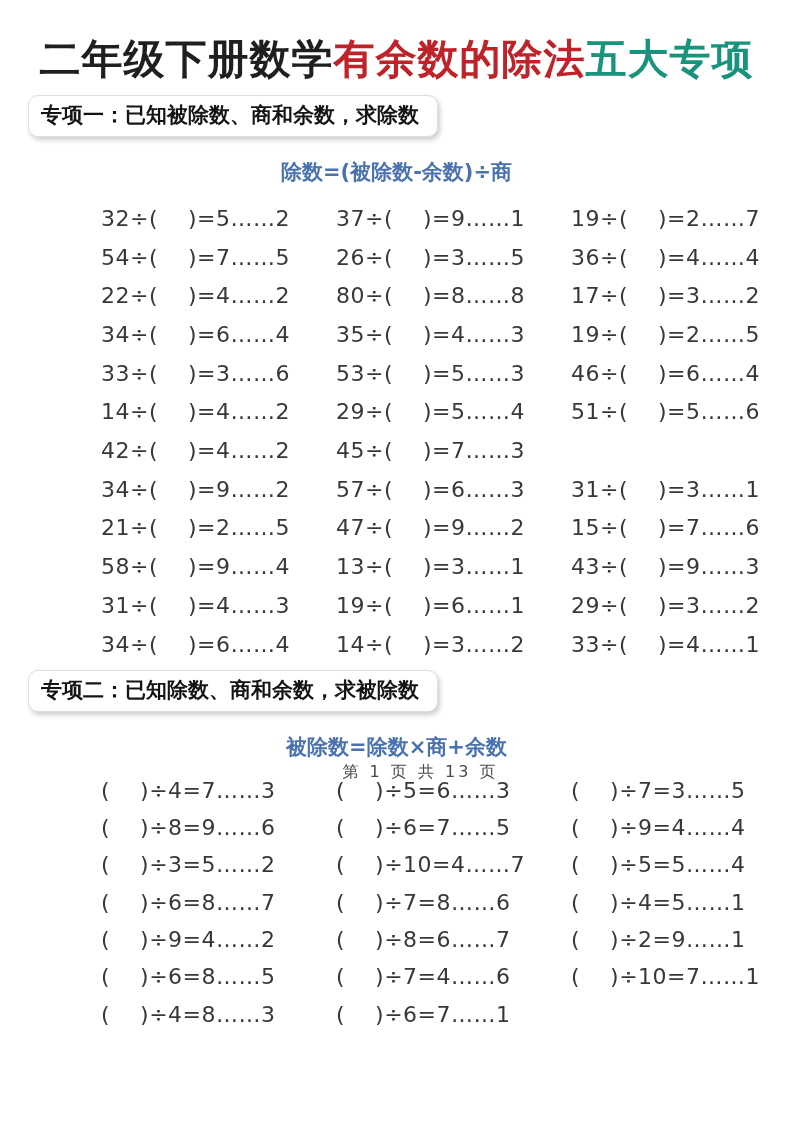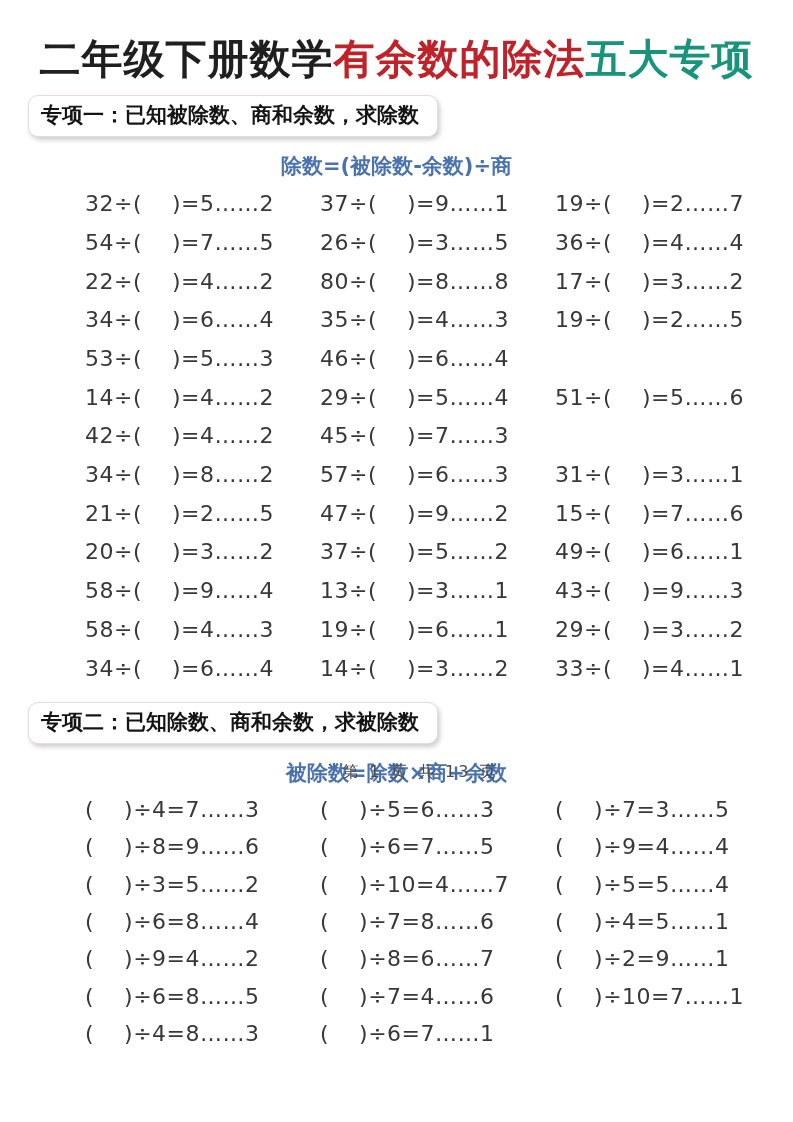--- a/index.html
+++ b/index.html
@@ -22,28 +22,28 @@
   .section-header-wrap { margin:10px 10px 0 28px; }
   .section-header {
     display:inline-block; background:#ffffff;
     border:1px solid #e3ded7; border-radius:10px;
     box-shadow:2px 3px 5px rgba(0,0,0,0.20);
     padding:5px 18px 7px 12px;
     font-size:21px; font-weight:bold; color:#141414;
   }
 
   .formula {
-    text-align:center; margin-top:15px;
+    text-align:center; margin-top:21px;
     font-size:21px; font-weight:600; color:#4a72ae;
   }
 
   .grid { margin-left:85px; }
   .grid-1 { margin-top:9px; }
   .grid-2 { margin-top:8px; }
-  .row { display:flex; align-items:flex-start; }
+  .row { display:flex; align-items:flex-end;margin-left:16px; }
   .grid-1 .row { height:38.7px; }
   .grid-2 .row { height:37.3px; }
   .cell {
     width:235px; flex:0 0 235px;
     font-size:22px; color:#383838;
     white-space:pre; letter-spacing:0.5px;
   }
 
   .footer {
     position:absolute; left:0; bottom:20px; width:100%;
@@ -77,54 +77,50 @@
       <span class="cell">22÷(　 )=4……2</span>
       <span class="cell">80÷(　 )=8……8</span>
       <span class="cell">17÷(　 )=3……2</span>
     </div>
     <div class="row">
       <span class="cell">34÷(　 )=6……4</span>
       <span class="cell">35÷(　 )=4……3</span>
       <span class="cell">19÷(　 )=2……5</span>
     </div>
     <div class="row">
+      <span class="cell">33÷(　 )=3……6</span>
       <span class="cell">53÷(　 )=5……3</span>
       <span class="cell">46÷(　 )=6……4</span>
     </div>
     <div class="row">
       <span class="cell">14÷(　 )=4……2</span>
       <span class="cell">29÷(　 )=5……4</span>
       <span class="cell">51÷(　 )=5……6</span>
     </div>
     <div class="row">
       <span class="cell">42÷(　 )=4……2</span>
       <span class="cell">45÷(　 )=7……3</span>
     </div>
     <div class="row">
-      <span class="cell">34÷(　 )=8……2</span>
+      <span class="cell">34÷(　 )=9……2</span>
       <span class="cell">57÷(　 )=6……3</span>
       <span class="cell">31÷(　 )=3……1</span>
     </div>
     <div class="row">
       <span class="cell">21÷(　 )=2……5</span>
       <span class="cell">47÷(　 )=9……2</span>
       <span class="cell">15÷(　 )=7……6</span>
     </div>
     <div class="row">
-      <span class="cell">20÷(　 )=3……2</span>
-      <span class="cell">37÷(　 )=5……2</span>
-      <span class="cell">49÷(　 )=6……1</span>
-    </div>
-    <div class="row">
       <span class="cell">58÷(　 )=9……4</span>
       <span class="cell">13÷(　 )=3……1</span>
       <span class="cell">43÷(　 )=9……3</span>
     </div>
     <div class="row">
-      <span class="cell">58÷(　 )=4……3</span>
+      <span class="cell">31÷(　 )=4……3</span>
       <span class="cell">19÷(　 )=6……1</span>
       <span class="cell">29÷(　 )=3……2</span>
     </div>
     <div class="row">
       <span class="cell">34÷(　 )=6……4</span>
       <span class="cell">14÷(　 )=3……2</span>
       <span class="cell">33÷(　 )=4……1</span>
     </div>
   </div>
 
@@ -143,21 +139,21 @@
       <span class="cell">(　 )÷8=9……6</span>
       <span class="cell">(　 )÷6=7……5</span>
       <span class="cell">(　 )÷9=4……4</span>
     </div>
     <div class="row">
       <span class="cell">(　 )÷3=5……2</span>
       <span class="cell">(　 )÷10=4……7</span>
       <span class="cell">(　 )÷5=5……4</span>
     </div>
     <div class="row">
-      <span class="cell">(　 )÷6=8……4</span>
+      <span class="cell">(　 )÷6=8……7</span>
       <span class="cell">(　 )÷7=8……6</span>
       <span class="cell">(　 )÷4=5……1</span>
     </div>
     <div class="row">
       <span class="cell">(　 )÷9=4……2</span>
       <span class="cell">(　 )÷8=6……7</span>
       <span class="cell">(　 )÷2=9……1</span>
     </div>
     <div class="row">
       <span class="cell">(　 )÷6=8……5</span>

